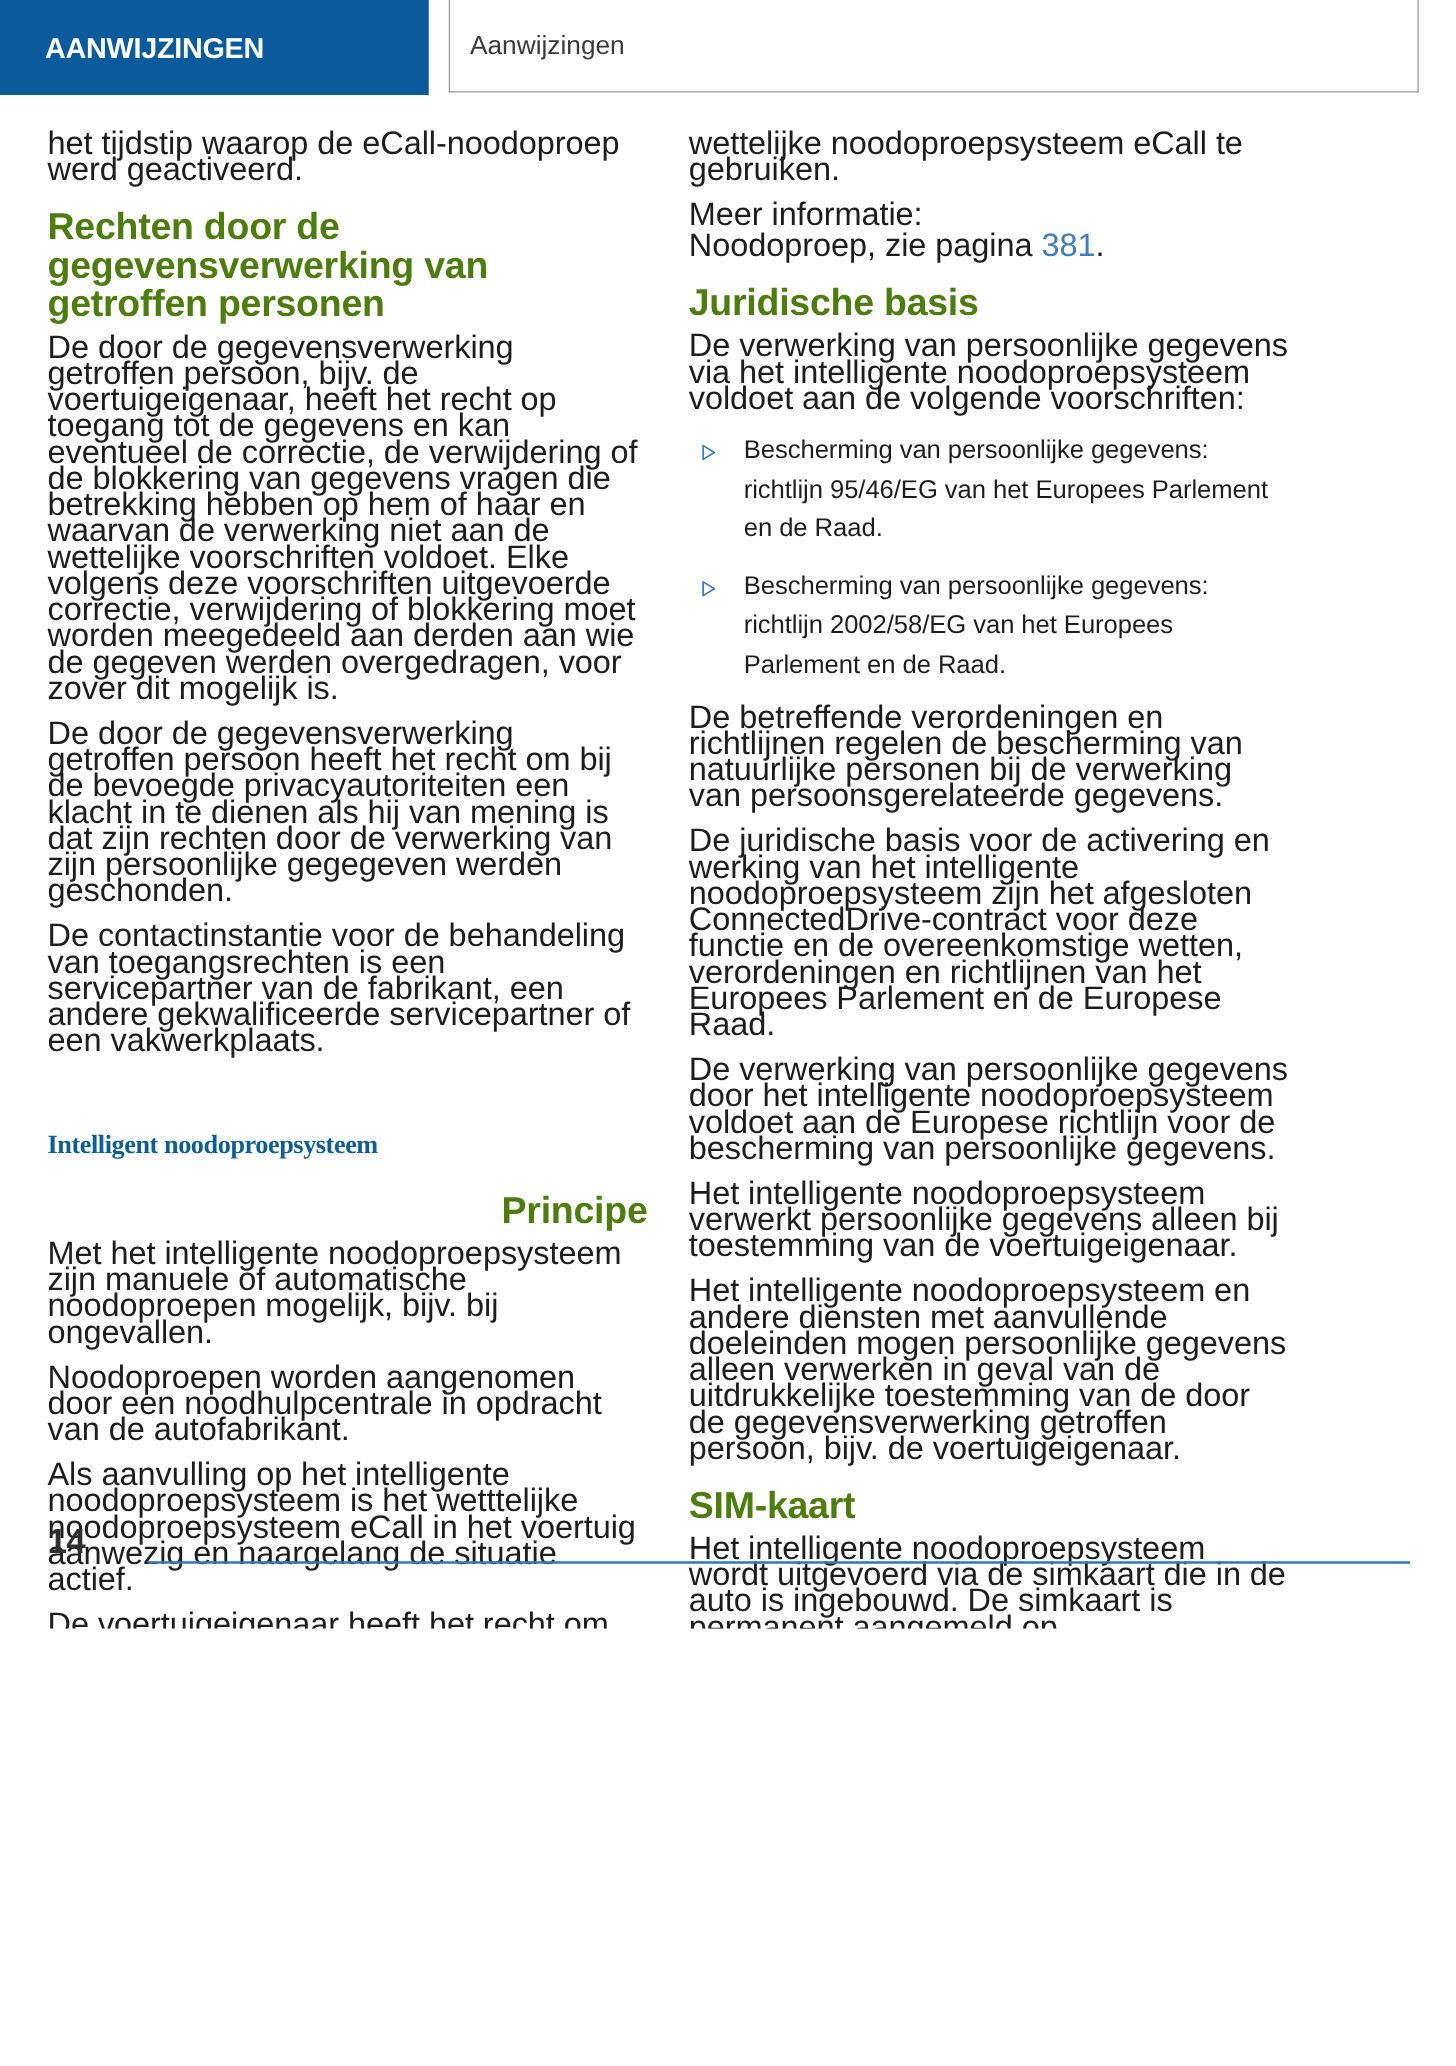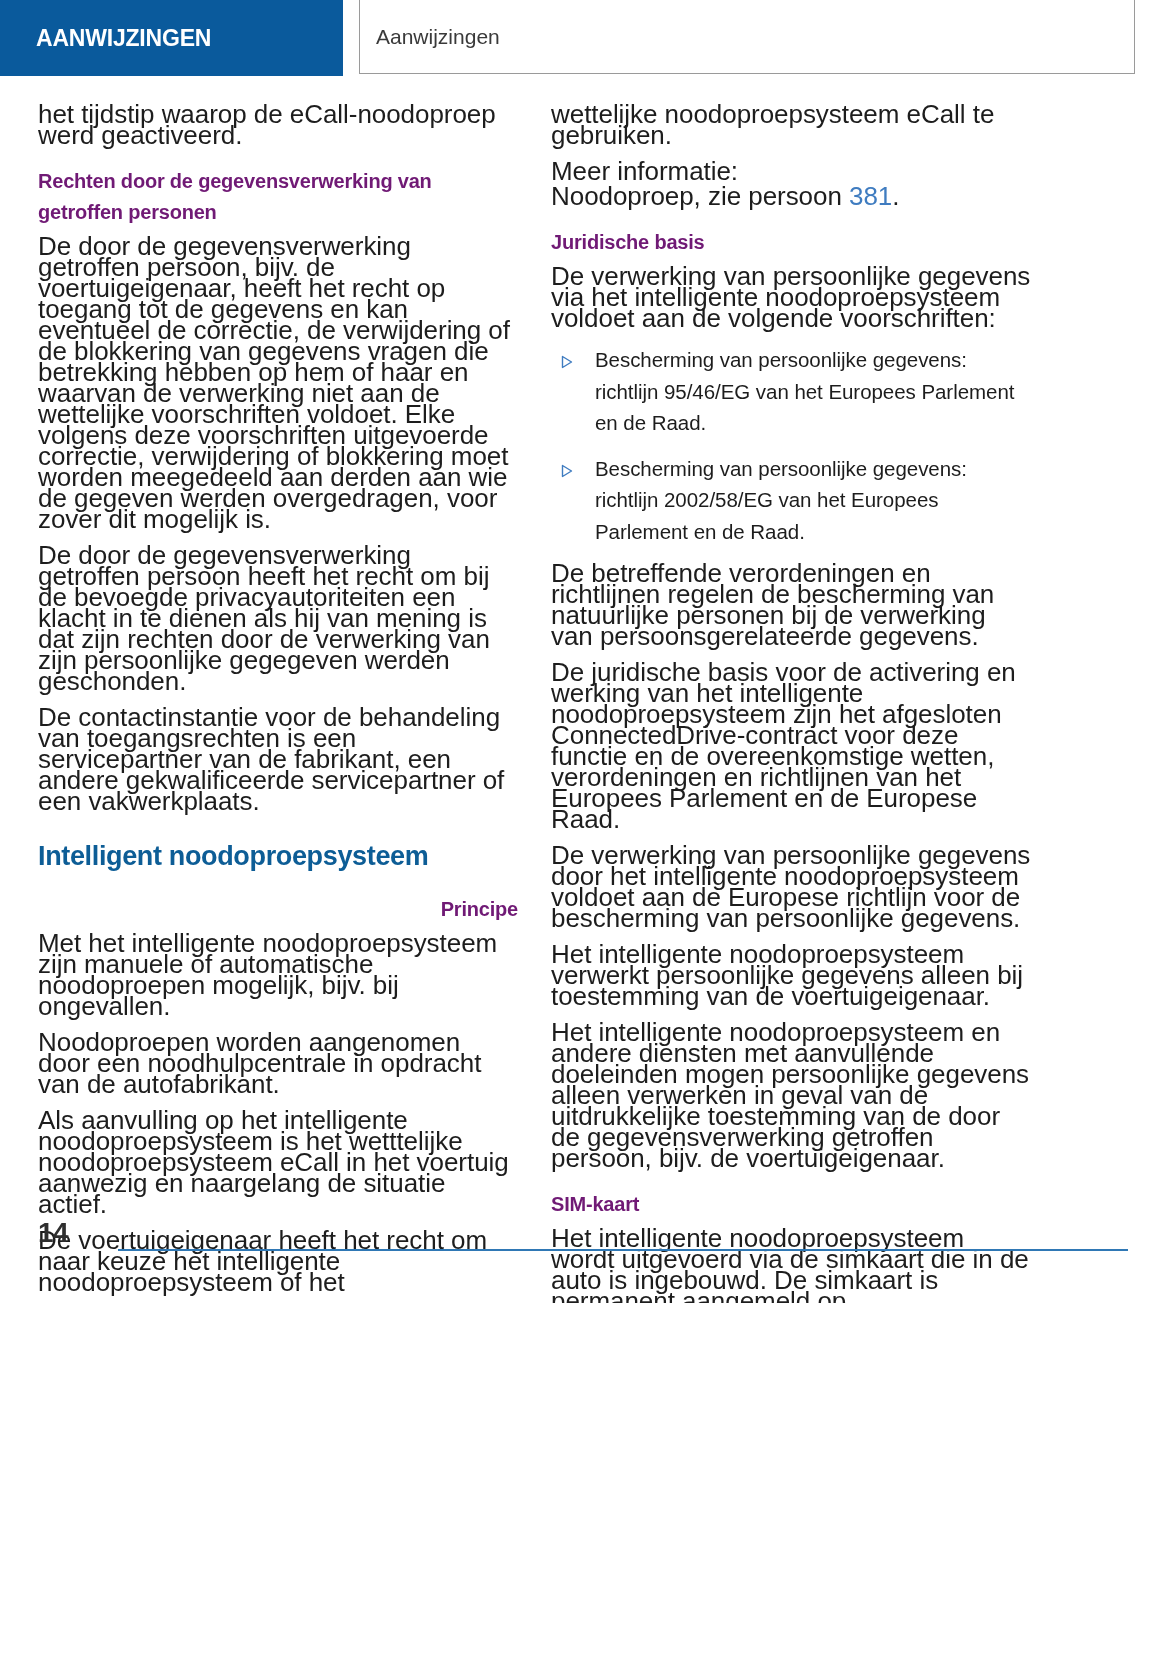--- a/index.html
+++ b/index.html
@@ -87,34 +87,34 @@
     margin: 0 0 15px 0;
     font-size: 26px;
     line-height: 21px;
     color: #1d1d1d;
     font-family: "Liberation Sans", sans-serif;
     letter-spacing: -0.05px;
   }
   p.body.tight { margin-bottom: 4px; }
 
   h1.chapter {
-    margin: 28px 0 22px 0;
-    font-size: 27px;
+    margin: 56px 0 22px 0;
+    font-size: 21px;
     line-height: 32px;
     font-weight: bold;
     color: #0d5d96;
-    font-family: Liberation Sans, sans-serif;
+    font-family: Liberation Serif, serif;
     letter-spacing: -0.35px;
   }
   h2.section {
     margin: 20px 0 8px 0;
-    font-size: 20px;
+    font-size: 30px;
     line-height: 31px;
     font-weight: bold;
-    color: #701a75;
+    color: #4d7c0f;
     font-family: "Liberation Sans", sans-serif;
     letter-spacing: -0.2px;
   }
   h2.section.first { margin-top: 4px; text-align: right; }
 
   .pagelink {
     color: #3f7cc0;
   }
 
   
@@ -211,21 +211,21 @@
 
       <p class="body">De voertuigeigenaar heeft het recht om naar keuze het intelligente noodoproepsysteem of het</p>
     </div>
 
     <div class="col col-right">
 
       <p class="body">wettelijke noodoproepsysteem eCall te gebruiken.</p>
 
       <p class="body tight">Meer informatie:</p>
 
-      <p class="body"><span>Noodoproep, zie persoon </span><span class="pagelink">381</span><span>.</span></p>
+      <p class="body"><span>Noodoproep, zie pagina </span><span class="pagelink">381</span><span>.</span></p>
 
       <h2 class="section">Juridische basis</h2>
 
       <p class="body">De verwerking van persoonlijke gegevens via het intelligente noodoproepsysteem voldoet aan de volgende voorschriften:</p>
 
       <ul class="bullets">
         <li>
           <span class="bullet-icon">
             <svg width="14" height="14" viewBox="0 0 14 14" aria-hidden="true">
               <polygon points="2.5,1.5 11.5,7 2.5,12.5" fill="none" stroke="#3f7cc0" stroke-width="1.4" stroke-linejoin="round"></polygon>

